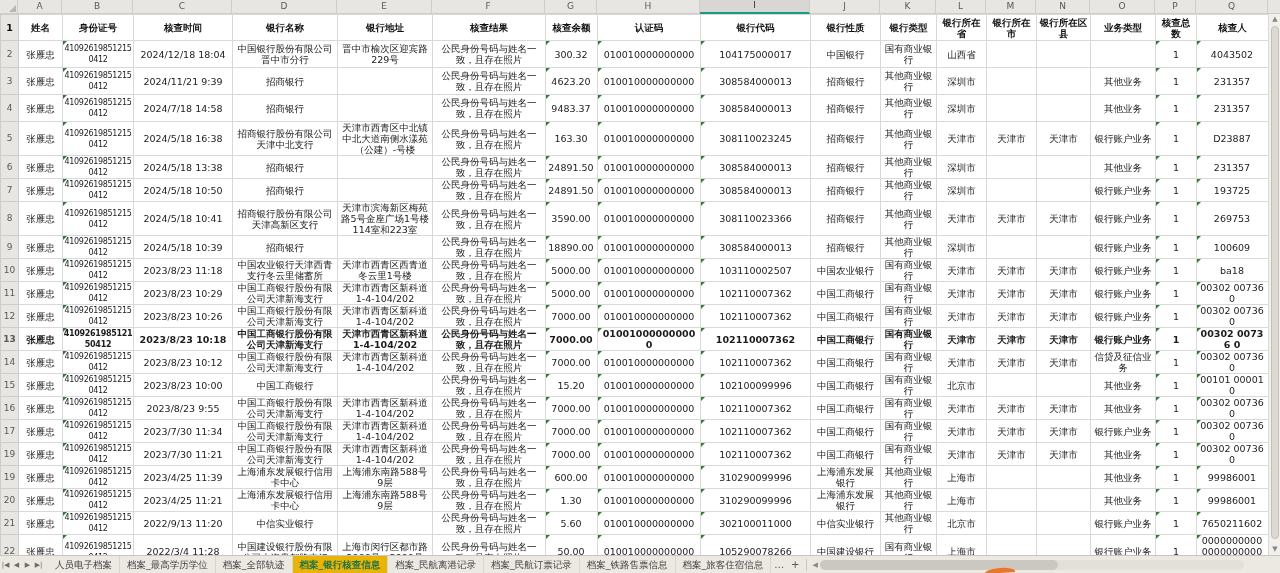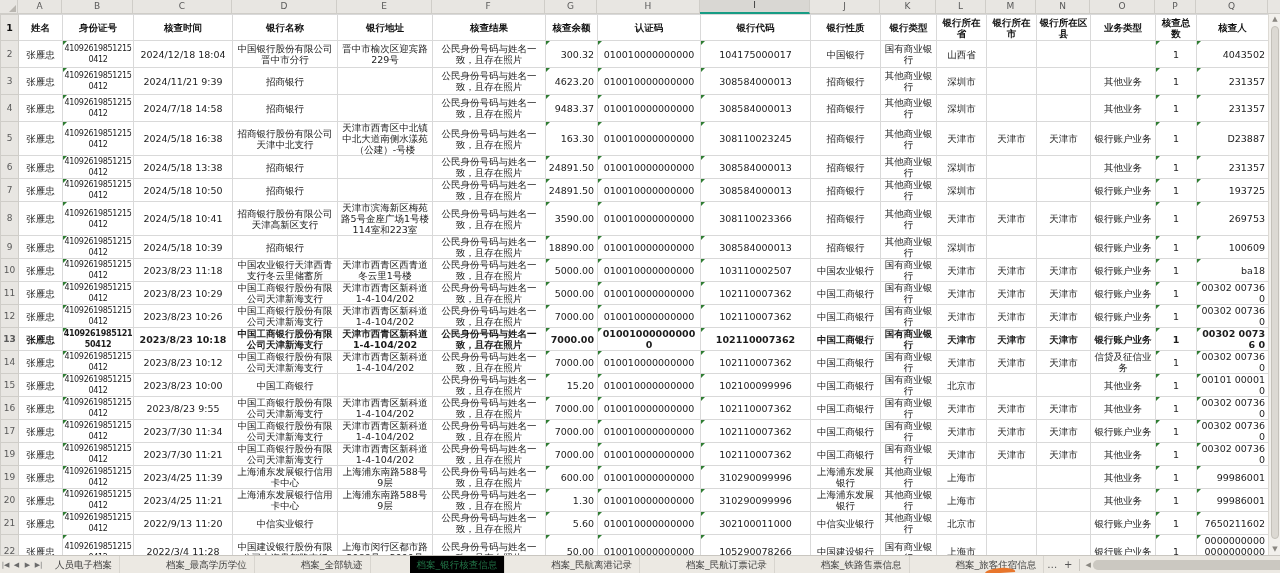--- a/index.html
+++ b/index.html
@@ -22,37 +22,37 @@
   .cornerR{flex:1;border-bottom:1px solid var(--headborder);}
 
   
   .gridwrap{position:absolute;top:14px;left:0;width:1268px;height:541px;overflow:hidden;}
   table{border-collapse:collapse;table-layout:fixed;width:1268px;}
   td{border:1px solid var(--gridline);font-size:9.5px;line-height:11px;color:#1c1c1c;
      text-align:center;vertical-align:middle;padding:0 2px;overflow:hidden;position:relative;
      word-break:break-all;background:#fff;}
   tr.hdr td{font-weight:bold;font-size:9.5px;color:#111;}
   td.gut{background:var(--headbg);border-color:var(--headborder);color:#595959;font-size:9px;padding:0;}
-  td.right{text-align:right;padding-right:3px;}
+  td.right{padding-right:3px;}
   td.idnum{font-size:8px;letter-spacing:-0.3px;padding:0;}
   td.mark::before{content:"";position:absolute;top:0;left:0;border-top:4px solid var(--marker);border-right:4px solid transparent;}
 
   
   .vscroll{position:absolute;top:14px;right:0;width:12px;height:541px;background:#f2f0ec;border-left:1px solid #dddad4;}
   .vs-arrow{position:absolute;left:0;width:12px;height:11px;font-size:7px;color:#8a8781;text-align:center;line-height:11px;}
   .vs-up{top:0;} .vs-down{bottom:0;}
   .vs-thumb{position:absolute;left:2px;top:12px;width:8px;height:513px;background:#dcd9d3;border:1px solid #c4c1ba;border-radius:4px;}
 
   
   .tabbar{position:absolute;left:0;bottom:0;width:1280px;height:18px;background:var(--tabbarbg);
     border-top:1px solid #c9c6c0;display:flex;align-items:center;font-size:9.5px;color:#404040;}
   .navbtn{flex:none;width:11px;text-align:center;font-size:7px;color:#6b6b6b;cursor:pointer;}
-  .tabs{flex:none;display:flex;height:18px;margin-left:4px;gap:39px;}
+  .tabs{flex:none;display:flex;height:18px;margin-left:4px;}
   .tab{flex:none;height:18px;line-height:18px;padding:0 7px;border-right:1px solid #d8d5cf;cursor:pointer;white-space:nowrap;}
-  .tab.active{background:#000000;color:var(--tabgreen);font-weight:normal;}
+  .tab.active{background:#eab308;color:var(--tabgreen);font-weight:bold;}
   .tb-more,.tb-add{flex:none;width:16px;text-align:center;color:#555;cursor:pointer;font-size:10px;}
   .hs-sep{flex:none;width:1px;height:12px;background:#c9c6c0;margin:0 3px;}
   .hs-arrow{flex:none;font-size:7px;color:#8a8781;width:10px;text-align:center;}
   .hs-track{flex:none;width:424px;height:10px;background:#e3e0da;border-radius:5px;position:relative;}
   .hs-thumb{position:absolute;left:0;top:0;width:238px;height:10px;background:#cbc8c1;border-radius:5px;}
   .orange-mark{position:absolute;left:985px;bottom:0;width:30px;height:5px;background:#e8762c;border-radius:60% 60% 0 0/100% 100% 0 0;transform:rotate(-4deg);}
 </style>
 </head>
 <body>
 

